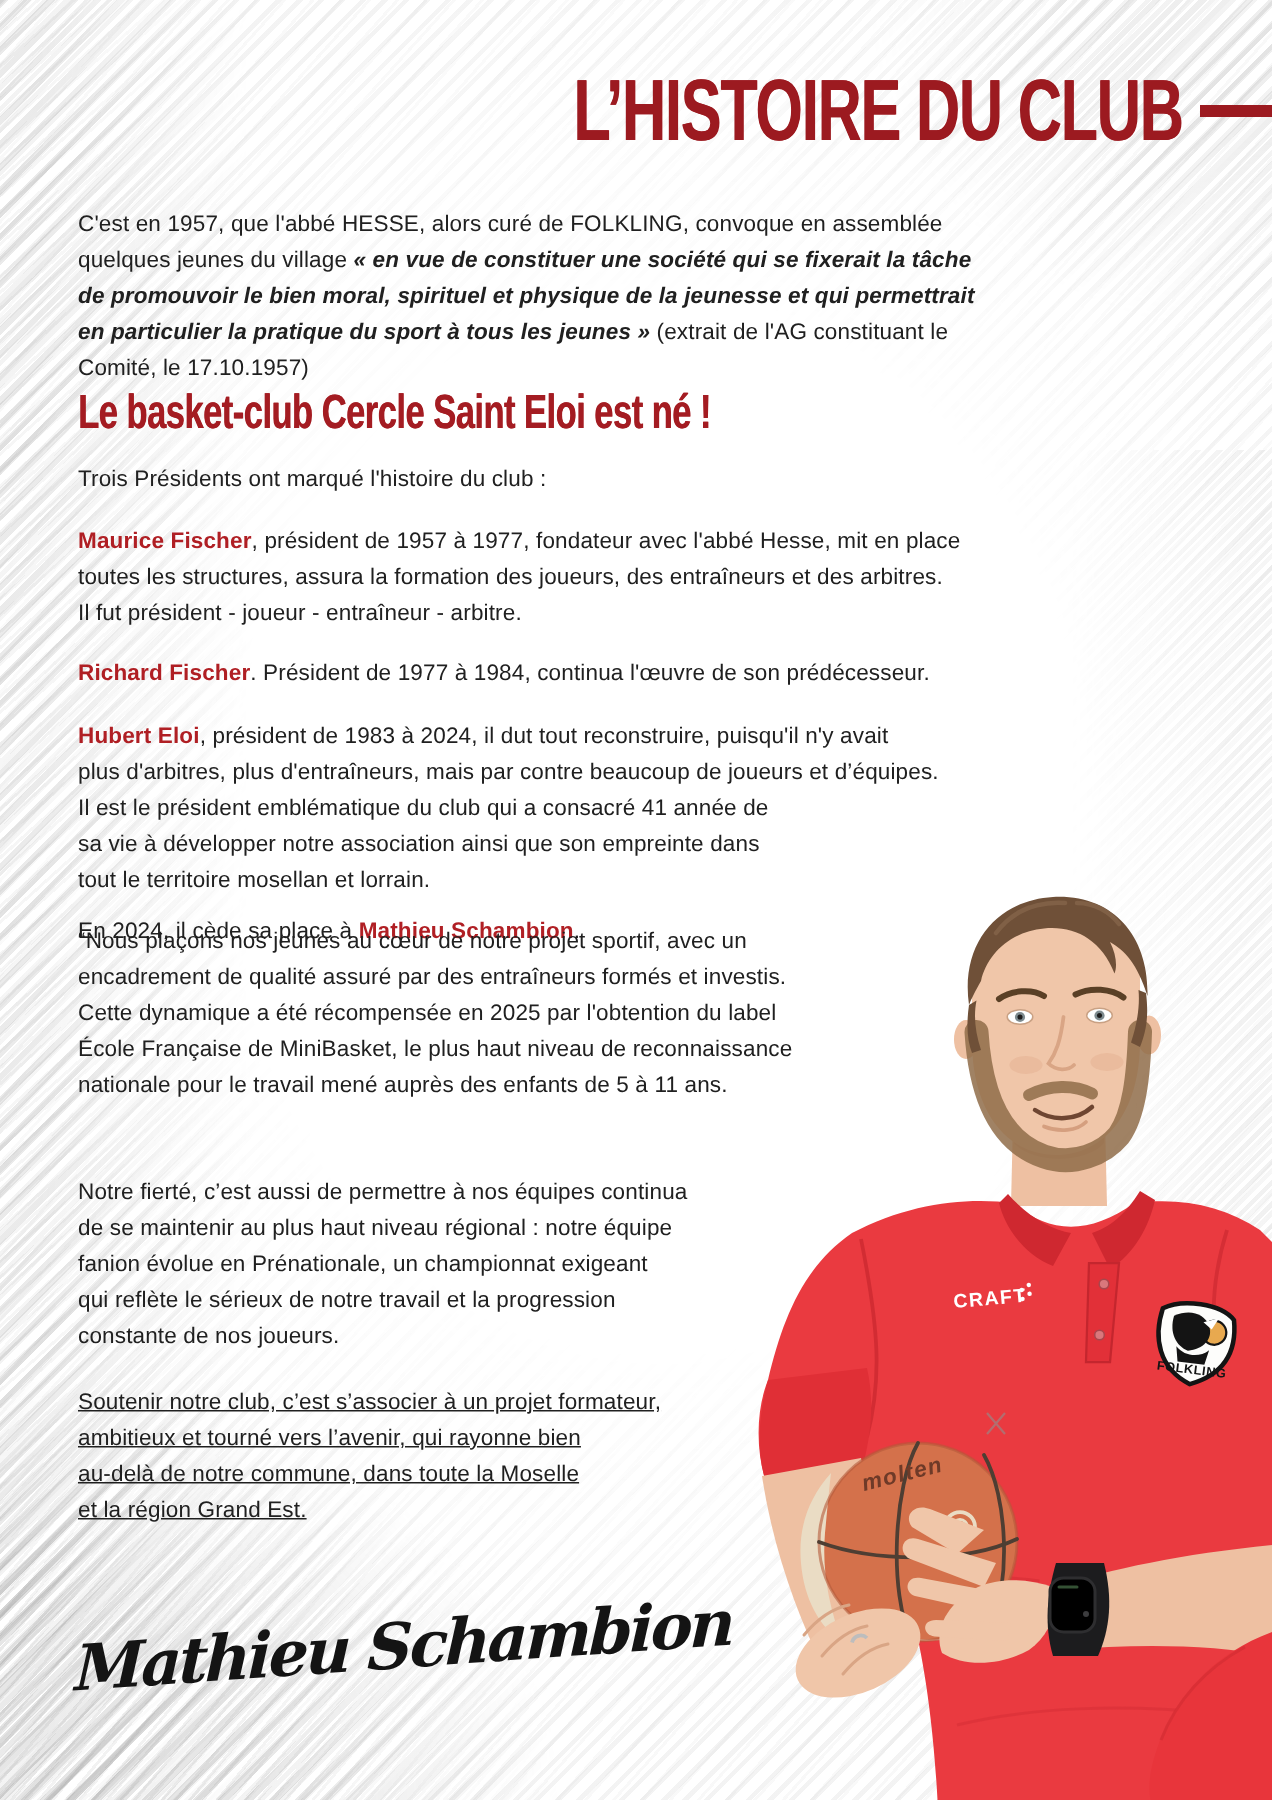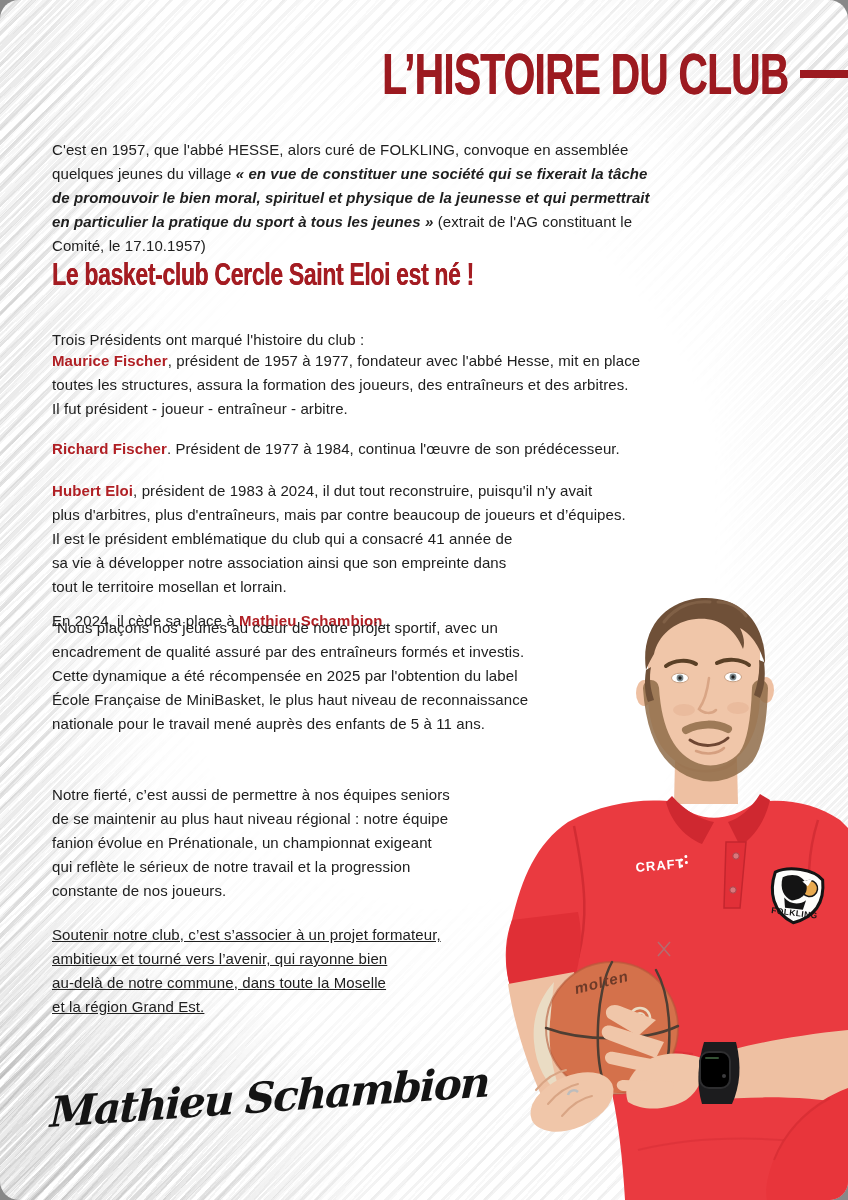--- a/index.html
+++ b/index.html
@@ -1,19 +1,19 @@
 <!DOCTYPE html>
 <html lang="fr"><head>
 <meta charset="utf-8">
 <style>
   html,body{margin:0;padding:0;background:#888;}
   .page{
     position:relative; width:848px; height:1200px; margin:0 auto;
     background:#ffffff; overflow:hidden;
-    font-family:"Liberation Sans", sans-serif; color:#202020;border-radius:19px;
+    font-family:"Liberation Sans", sans-serif; color:#202020;
   }
   
   .tex{position:absolute; pointer-events:none;}
   .tex-full{
     inset:0;
     background:
       repeating-linear-gradient(135deg, rgba(120,120,120,.10) 0 3px, transparent 3px 10px),
       repeating-linear-gradient(132deg, rgba(150,150,150,.07) 0 2px, transparent 2px 14px);
     -webkit-mask-image:radial-gradient(ellipse 60% 52% at 52% 46%, transparent 55%, #000 95%);
     mask-image:radial-gradient(ellipse 60% 52% at 52% 46%, transparent 55%, #000 95%);
@@ -67,21 +67,21 @@
   }
   .bq{font-weight:700; font-style:italic;}
   .name{color:#B01F24; font-weight:700;}
   .subheading{
     position:absolute; left:52px; top:255px; margin:0; white-space:nowrap;
     font-size:32px; line-height:38px; font-weight:700; color:#A41C22;
     transform:scaleX(.72); transform-origin:left center; letter-spacing:-.5px;
     text-shadow:.4px 0 0 currentColor;
   }
   .pos-intro{top:138px; width:770px;}
-  .pos-presidents-intro{top:328px;}
+  .pos-presidents-intro{top:308px;}
   .pos-president-0{top:349px; width:780px;}
   .pos-president-1{top:437px; width:780px;}
   .pos-president-2{top:479px; width:780px;}
   .pos-succession{top:609px;text-align:center;}
   .pos-speech-0{top:616px; width:640px;}
   .pos-speech-1{top:783px; width:560px;}
   .pos-speech-2{top:923px; width:560px;text-decoration:underline;}
   .pos-speech-3{top:1036px; width:480px;}
   .signature{
     position:absolute; left:50px; top:1088px; margin:0; z-index:5;
@@ -131,21 +131,21 @@
 sa vie à développer notre association ainsi que son empreinte dans
 tout le territoire mosellan et lorrain.</span></p>
 
   <p class="para pos-succession"><span>En 2024, il cède sa place à </span><span class="name">Mathieu Schambion</span><span>.</span></p>
 
   <p class="para pos-speech-0">“Nous plaçons nos jeunes au cœur de notre projet sportif, avec un
 encadrement de qualité assuré par des entraîneurs formés et investis.
 Cette dynamique a été récompensée en 2025 par l'obtention du label
 École Française de MiniBasket, le plus haut niveau de reconnaissance
 nationale pour le travail mené auprès des enfants de 5 à 11 ans.</p>
-  <p class="para pos-speech-1">Notre fierté, c’est aussi de permettre à nos équipes seniors
+  <p class="para pos-speech-1">Notre fierté, c’est aussi de permettre à nos équipes continua
 de se maintenir au plus haut niveau régional : notre équipe
 fanion évolue en Prénationale, un championnat exigeant
 qui reflète le sérieux de notre travail et la progression
 constante de nos joueurs.</p>
   <p class="para pos-speech-2">Soutenir notre club, c’est s’associer à un projet formateur,
 ambitieux et tourné vers l’avenir, qui rayonne bien
 au-delà de notre commune, dans toute la Moselle
 et la région Grand Est.</p>
 
   <p class="signature">Mathieu Schambion</p>

